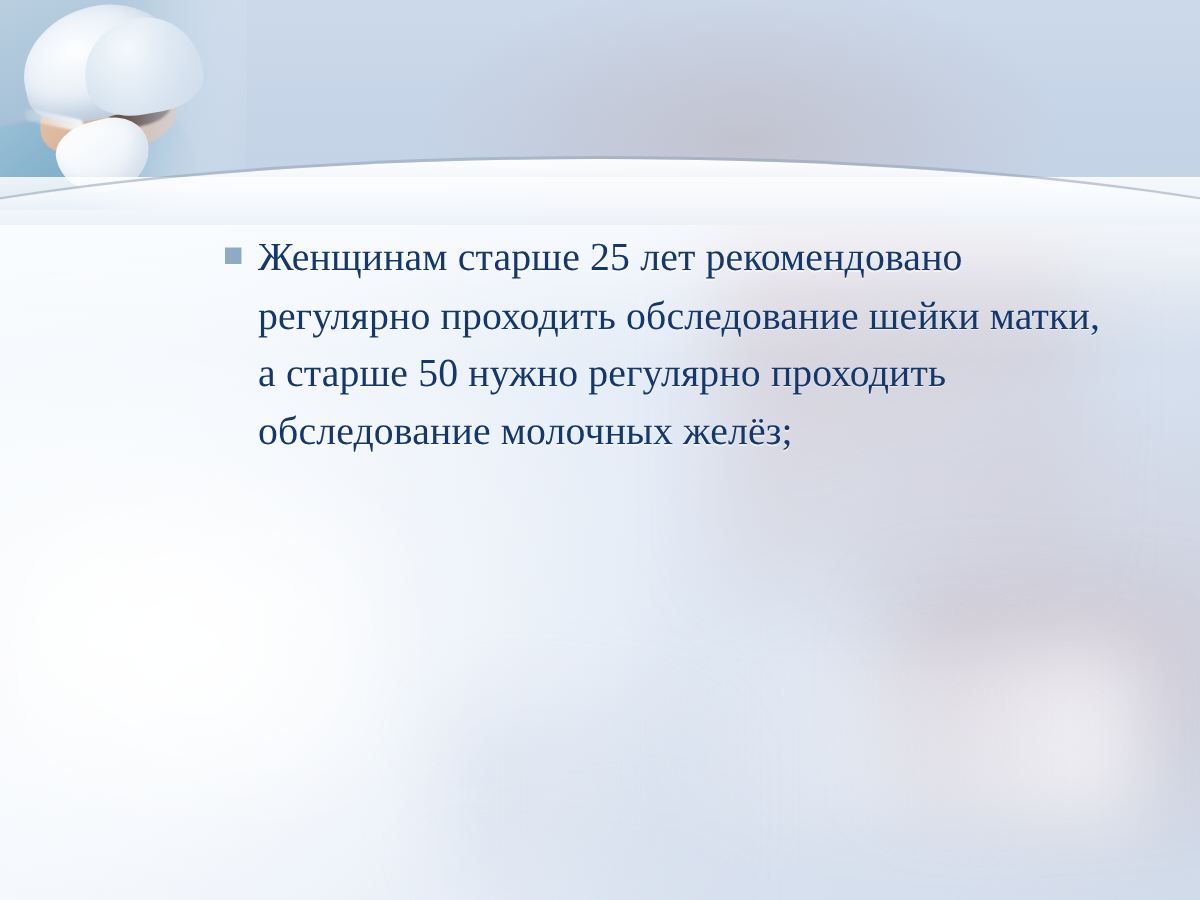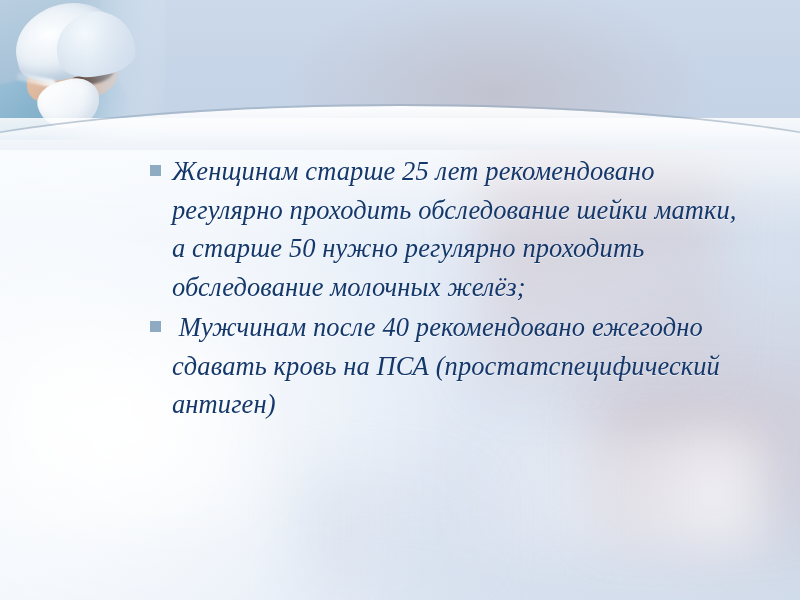--- a/index.html
+++ b/index.html
@@ -182,21 +182,20 @@
     position: absolute;
     left: 150px;
     top: 152px;
     width: 600px;
   }
 
   .bullet-item {
     display: flex;
     align-items: flex-start;
     margin: 0 0 2px 0;
-    font-style: italic;
   }
   .bullet-marker {
     flex: 0 0 auto;
     width: 11px;
     height: 11px;
     background: #8fabc4;
     margin-top: 13px;
     margin-right: 11px;
   }
   .bullet-text {
@@ -238,20 +237,16 @@
   <div class="swoosh-fill"></div>
   <div class="swoosh"></div>
 
   <div class="content">
 
     <div class="bullet-item">
       <span class="bullet-marker"></span>
       <span class="bullet-text">Женщинам старше 25 лет рекомендовано регулярно проходить обследование шейки матки, а старше 50 нужно регулярно проходить обследование молочных желёз;</span>
     </div>
 
-    <div class="bullet-item">
-      <span class="bullet-marker"></span>
-      <span class="bullet-text"> Мужчинам после 40 рекомендовано ежегодно сдавать кровь на ПСА (простатспецифический антиген)</span>
-    </div>
 
   </div>
 
 </div>
 
 </body></html>

